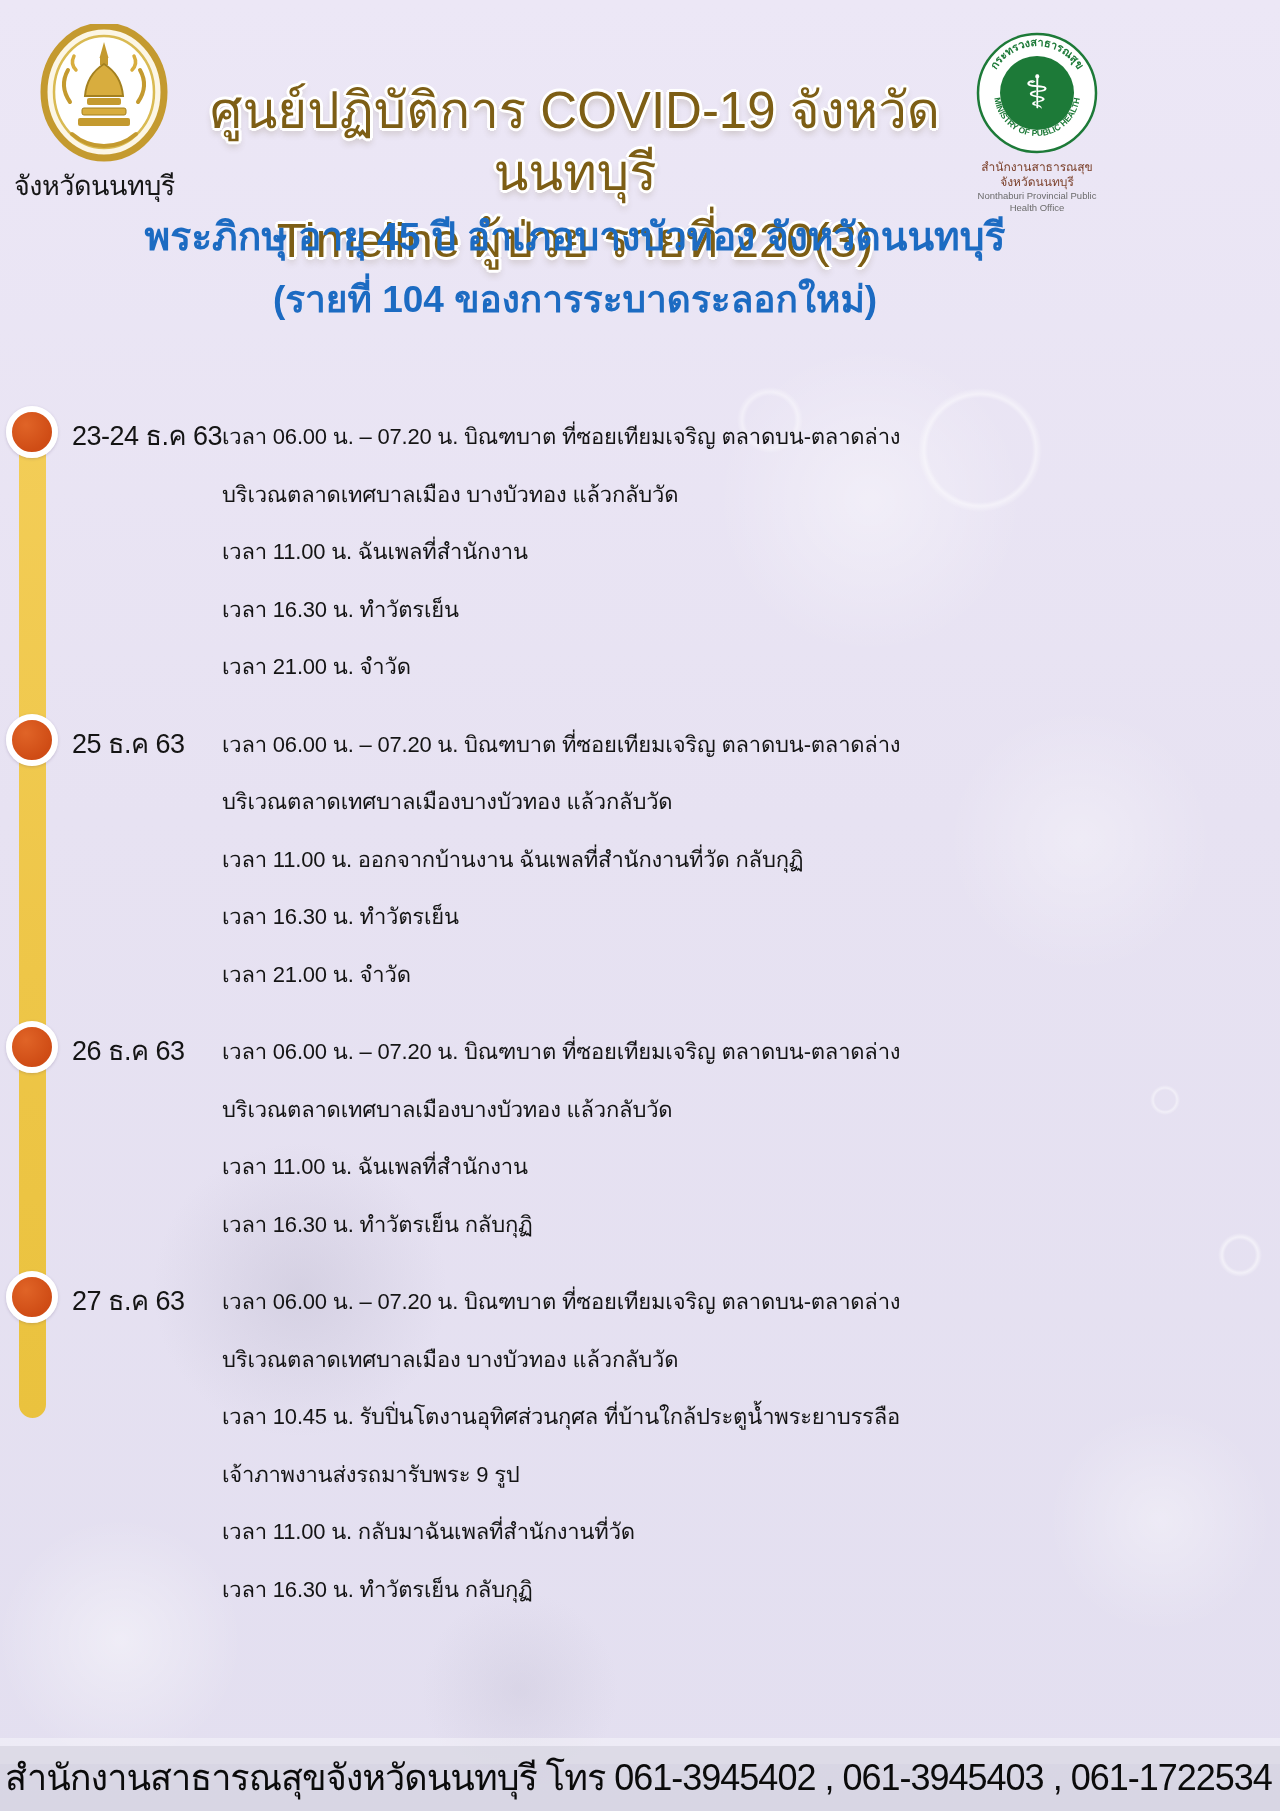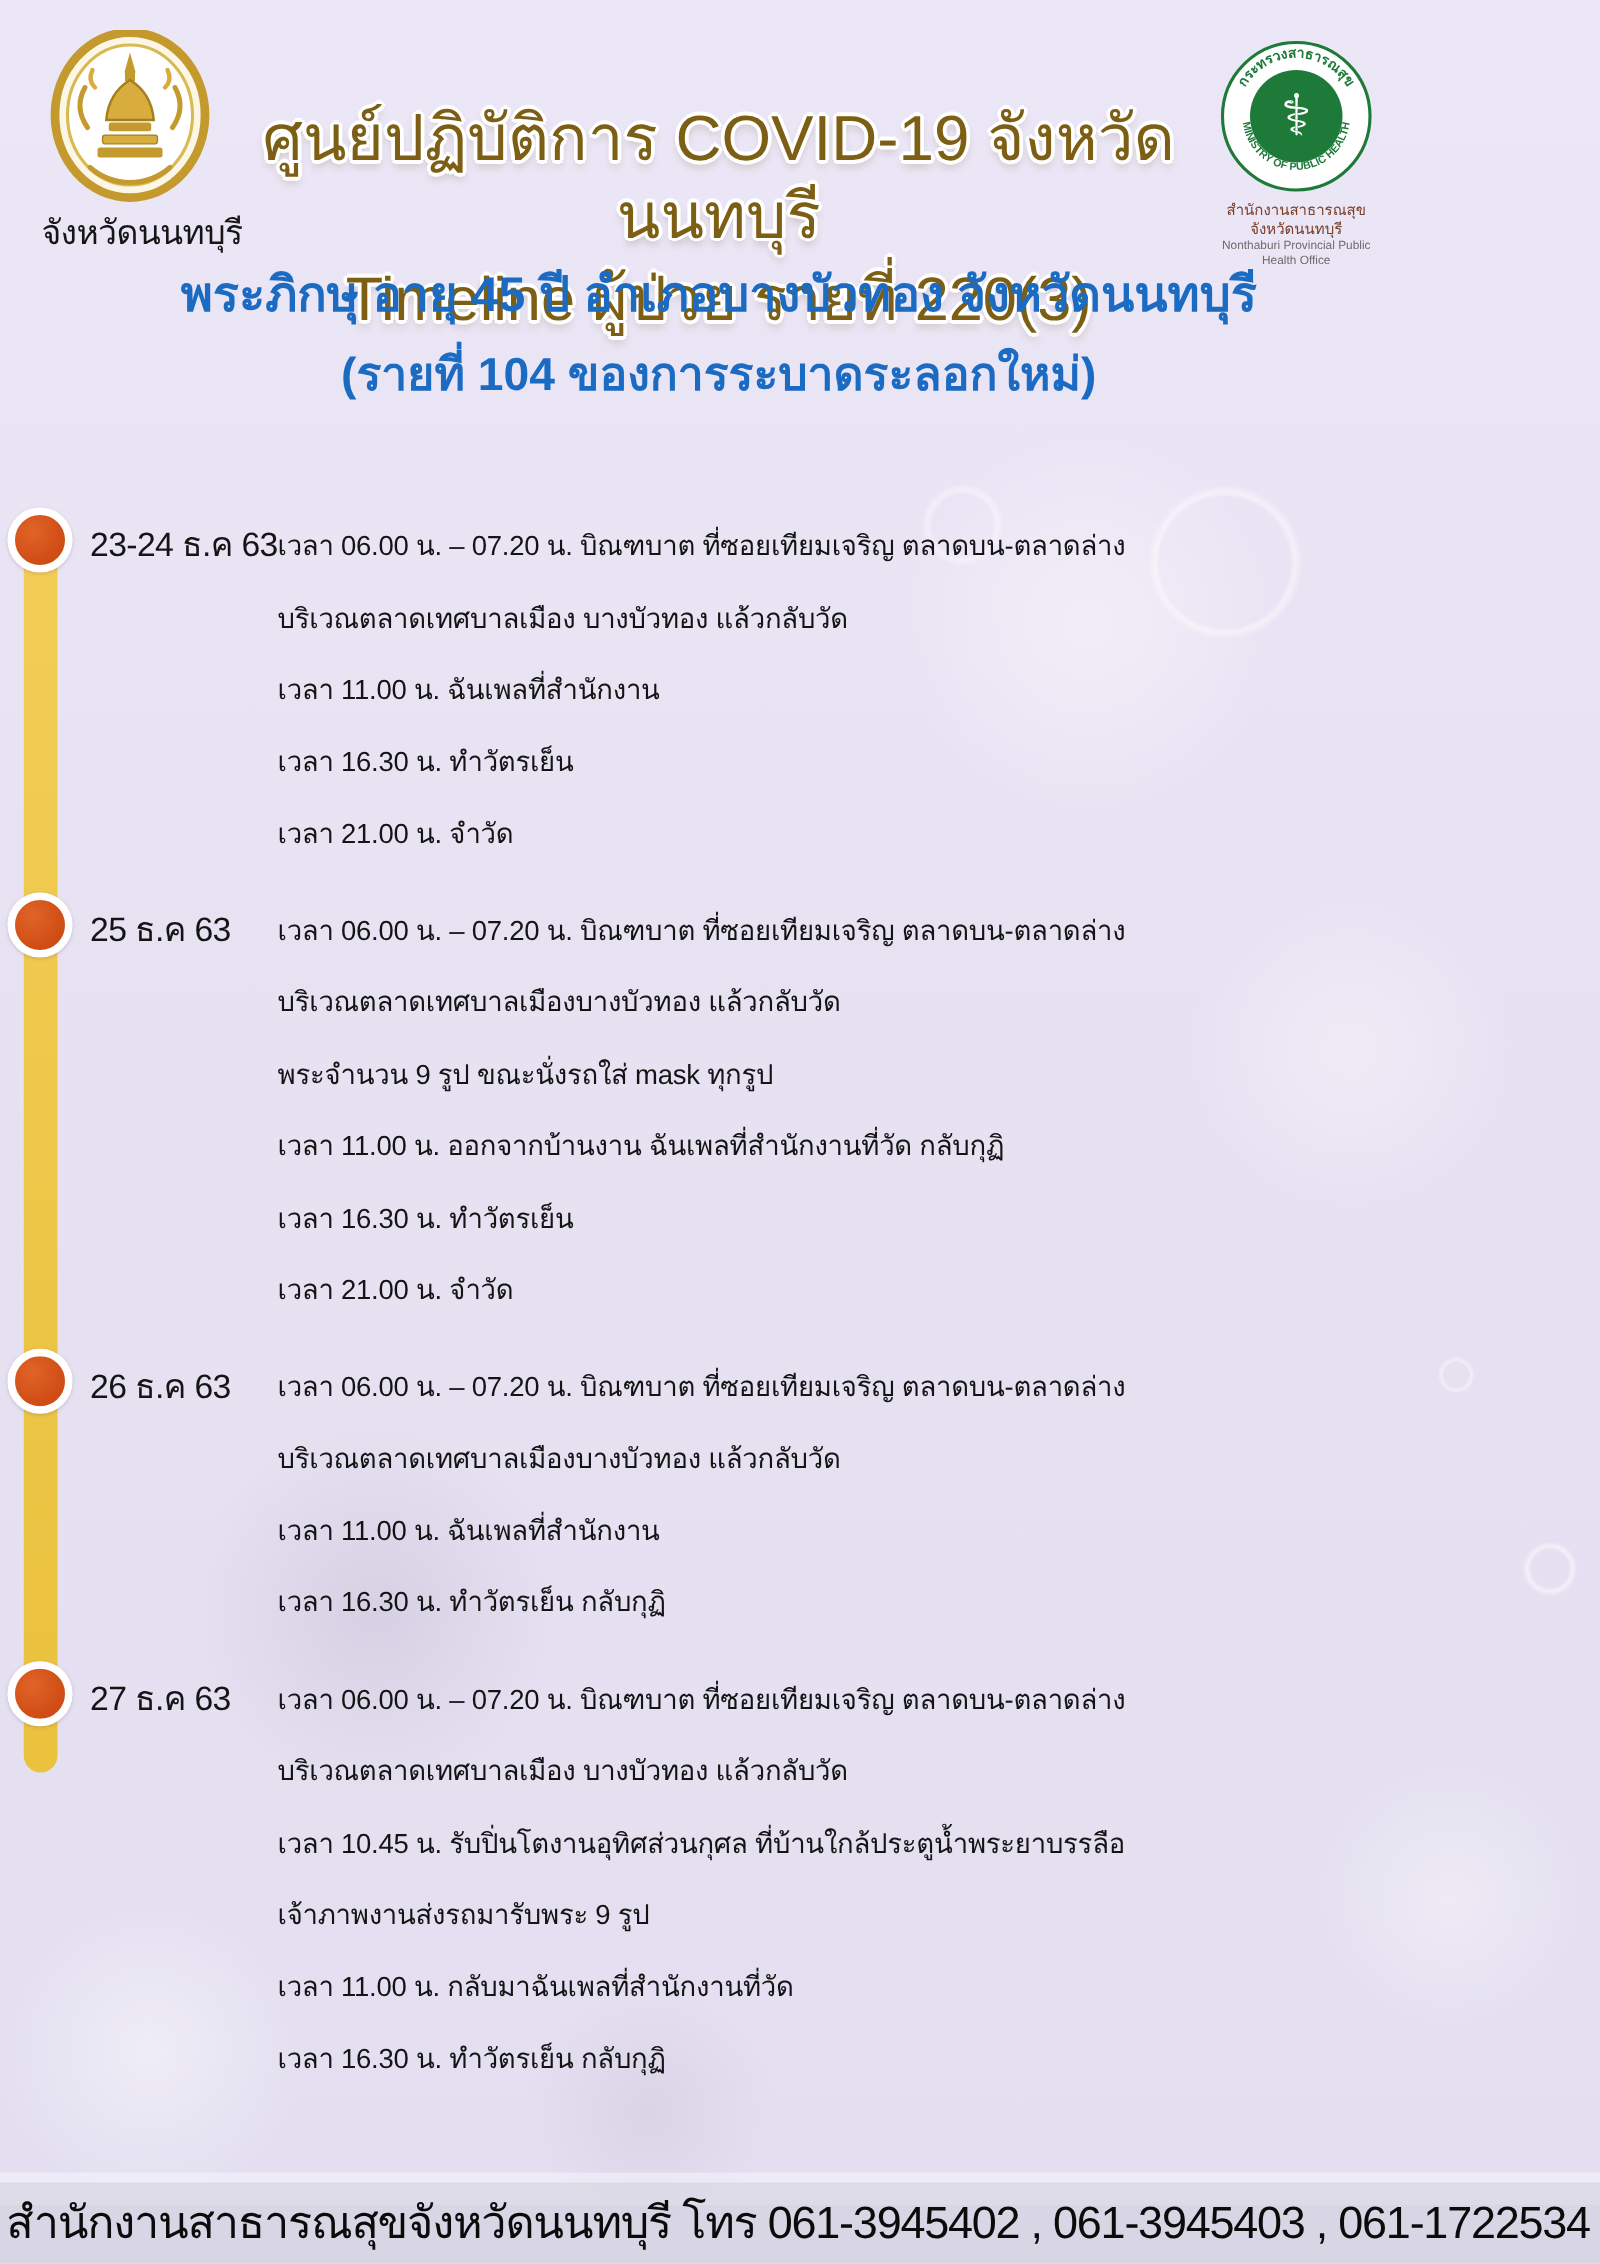--- a/index.html
+++ b/index.html
@@ -24,21 +24,21 @@
       radial-gradient(190px at 1080px 840px, rgba(255,255,255,.32), rgba(255,255,255,0) 70%),
       radial-gradient(210px at 300px 1290px, rgba(176,172,194,.30), rgba(176,172,194,0) 70%),
       radial-gradient(170px at 120px 1640px, rgba(255,255,255,.42), rgba(255,255,255,0) 72%),
       radial-gradient(160px at 1160px 1520px, rgba(255,255,255,.35), rgba(255,255,255,0) 70%),
       radial-gradient(140px at 520px 1690px, rgba(190,186,206,.28), rgba(190,186,206,0) 70%);
   }
 
   
   .seal{position:absolute;left:38px;top:24px;width:132px;height:140px;}
   .seal-caption{
-    position:absolute;left:14px;top:164px;width:180px;text-align:right;
+    position:absolute;left:14px;top:164px;width:180px;text-align:left;
     font-size:27px;color:#161616;letter-spacing:-.5px;
   }
   .title{position:absolute;left:180px;top:52px;width:790px;text-align:center;color:#7d5e15;font-weight:normal;margin-top:28px;}
   .title .t1{font-size:51px;line-height:62px;}
   .title .t2{font-size:49px;line-height:60px;margin-top:6px;}
   .title .t1,.title .t2{
     text-shadow:-2px -2px 0 #fff,2px -2px 0 #fff,-2px 2px 0 #fff,2px 2px 0 #fff,
       0 -3px 0 #fff,0 3px 0 #fff,-3px 0 0 #fff,3px 0 0 #fff,0 5px 7px rgba(100,80,40,.30);
   }
   .moph{position:absolute;left:968px;top:32px;width:138px;text-align:center;}
@@ -147,21 +147,20 @@
           <div class="tl-line">เวลา 16.30 น. ทำวัตรเย็น</div>
           <div class="tl-line">เวลา 21.00 น. จำวัด</div>
         </div>
       </div>
       <div class="entry">
         <div class="dot"></div>
         <div class="date">25 ธ.ค 63</div>
         <div class="lines">
           <div class="tl-line">เวลา 06.00 น. – 07.20 น. บิณฑบาต ที่ซอยเทียมเจริญ ตลาดบน-ตลาดล่าง</div>
           <div class="tl-line">บริเวณตลาดเทศบาลเมืองบางบัวทอง แล้วกลับวัด</div>
-          <div class="tl-line">พระจำนวน 9 รูป ขณะนั่งรถใส่ mask ทุกรูป</div>
           <div class="tl-line">เวลา 11.00 น. ออกจากบ้านงาน ฉันเพลที่สำนักงานที่วัด กลับกุฏิ</div>
           <div class="tl-line">เวลา 16.30 น. ทำวัตรเย็น</div>
           <div class="tl-line">เวลา 21.00 น. จำวัด</div>
         </div>
       </div>
       <div class="entry">
         <div class="dot"></div>
         <div class="date">26 ธ.ค 63</div>
         <div class="lines">
           <div class="tl-line">เวลา 06.00 น. – 07.20 น. บิณฑบาต ที่ซอยเทียมเจริญ ตลาดบน-ตลาดล่าง</div>

